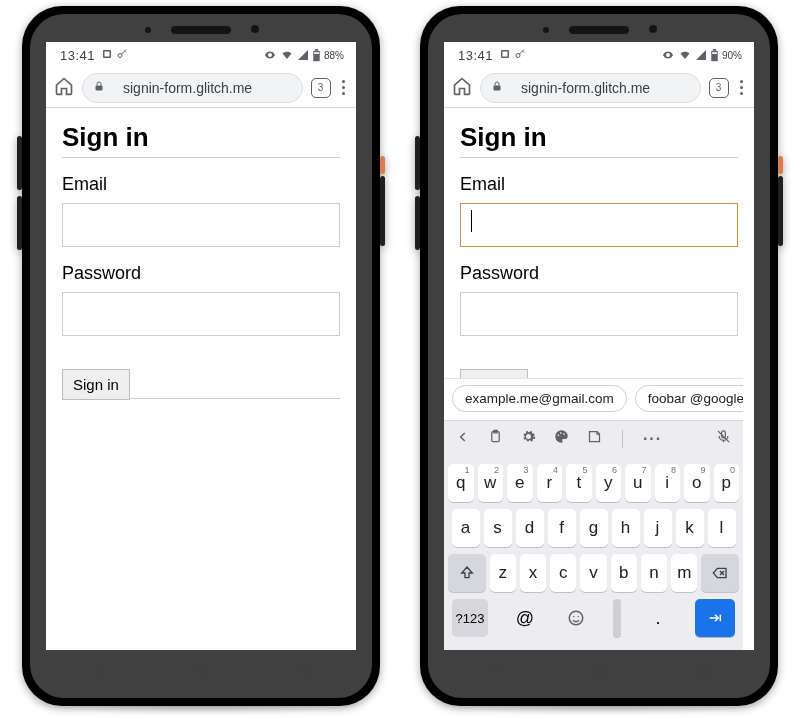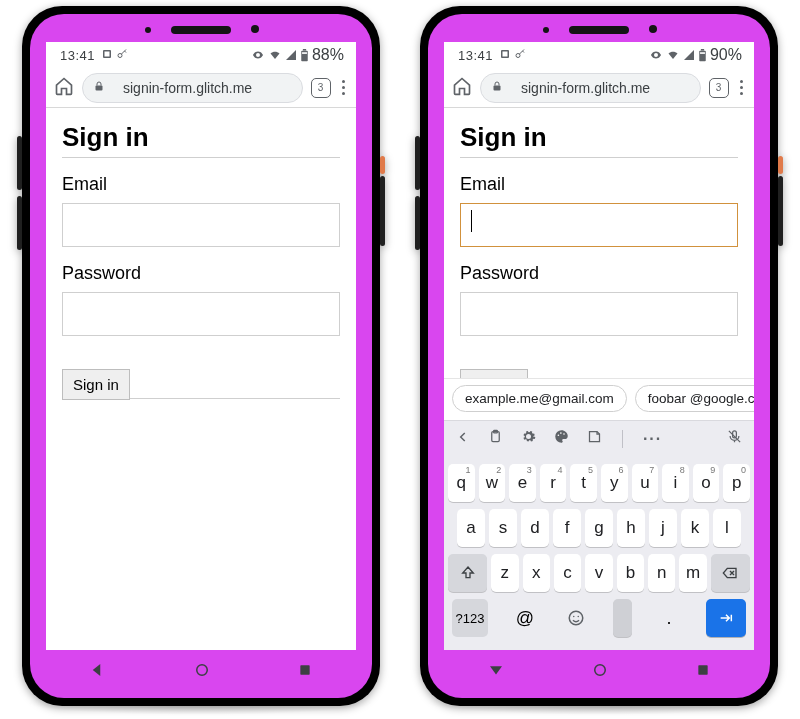--- a/index.html
+++ b/index.html
@@ -27,36 +27,36 @@
   .phone.left { left: 22px; }
   .phone.right { left: 420px; }
 
   .side-btn { position:absolute; background:#202020; border-radius:3px; }
   .side-btn.power    { right:-5px; top:170px; width:5px; height:70px; }
   .side-btn.accent   { right:-5px; top:150px; width:5px; height:18px; background:#e07a4a; }
   .side-btn.volup    { left:-5px; top:130px; width:5px; height:54px; }
   .side-btn.voldn    { left:-5px; top:190px; width:5px; height:54px; }
 
   .bezel {
-    position:absolute; inset:8px; border-radius:34px; background:#d946ef;
+    position:absolute; inset:8px; border-radius:34px; background:#404040;
   }
   .screen {
     position:absolute; left:16px; right:16px; top:28px; bottom:48px;
     background:#fff; overflow:hidden;
   }
   .notch { position:absolute; top:12px; left:50%; transform:translateX(-50%);
     width:60px; height:8px; border-radius:4px; background:#141414; }
   .notch::before { content:""; position:absolute; left:-26px; top:1px; width:6px; height:6px; border-radius:50%; background:#141414; }
   .notch::after  { content:""; position:absolute; right:-28px; top:-1px; width:8px; height:8px; border-radius:50%; background:#141414; }
 
   .status-bar { height:26px; display:flex; align-items:center; font-size:12px; color:#3c4043; padding:0 12px 0 14px; }
   .status-left { font-size:13px; font-weight:500; letter-spacing:.5px;}
   .status-icons { margin-left:auto; display:flex; align-items:center; gap:3px; }
   .status-icons svg { display:block; }
-  .batt { font-size:16px; }
+  .batt { font-size:10px; }
 
   .addr-bar { height:40px; display:flex; align-items:center; gap:8px; padding:0 8px; border-bottom:1px solid #d8d8d8;}
   .addr-box { flex:1; height:30px; background:#f1f3f4; border-radius:16px; border:1px solid #dadce0;
     display:flex; align-items:center; gap:18px; padding:0 10px; font-size:14px; color:#5f6368; overflow:hidden; white-space:nowrap;}
   .url-text { color:#3c4043; }
   .tab-count { width:20px; height:20px; border:1.5px solid #5f6368; border-radius:5px; display:flex; align-items:center; justify-content:center; font-size:10px; color:#5f6368;}
   .dots { display:flex; flex-direction:column; gap:2.5px; padding:0 3px;}
   .dots span{ width:3.5px; height:3.5px; background:#5f6368; border-radius:50%; }
 
   .page { padding: 14px 16px; font-family: Arial, sans-serif; color:#000; }
@@ -67,21 +67,21 @@
   .f-input { width:100%; height:44px; border:1px solid #cfcfcf; background:#fff; padding:6px 8px; font-size:16px;}
   .f-input.focused { border:1px solid #d1913c; outline:none;}
   .cursor { display:inline-block; width:1px; height:22px; background:#000; vertical-align:middle; margin-left:2px;}
   .f-spacer { height:32px; }
   .signin-btn { display:inline-block; background:#efefef; border:1px solid #bdbdbd; padding:6px 10px; font-size:15px; font-family:Arial; }
 
   .nav-bar { position:absolute; left:16px; right:16px; bottom:12px; height:32px; display:flex; align-items:center; justify-content:space-around; }
   .nav-bar svg { display:block; }
 
   
-  .kbwrap { position:absolute; left:0; right:0; bottom:0; background:#fff;}
+  .kbwrap { position:absolute; left:0; right:11px; bottom:0; background:#fff;}
   .chips { background:#fff; display:flex; gap:8px; padding:6px 8px 8px; overflow:hidden; border-top:1px solid #e5e5e5;}
   .chip { flex:none; padding:5px 12px; border:1px solid #cfcfcf; border-radius:16px; font-size:13.5px; color:#202124; white-space:nowrap; background:#fff;}
   .kb-toolbar { background:#ececf1; height:36px; display:flex; align-items:center; gap:18px; padding:0 12px; color:#5f6368; border-top:1px solid #d9d9de;}
   .kb-toolbar .sep { width:1px; height:18px; background:#c0c0c7; margin:0 2px;}
   .kb-body { background:#ececf1; padding:8px 4px 6px; }
   .krow { display:flex; justify-content:center; gap:4px; margin-bottom:7px;}
   .key { position:relative; width:28px; height:38px; background:#fff; border-radius:5px; display:flex; align-items:center; justify-content:center; font-size:17px; color:#202124; box-shadow:0 1px 0 rgba(0,0,0,0.18);}
   .key .sup { position:absolute; top:1px; right:4px; font-size:9px; color:#777;}
   .key.wide { width:40px; background:#d6d7dc;}
   .spacebar { flex:1; height:38px; background:#cfd0d5; border-radius:5px; box-shadow:0 1px 0 rgba(0,0,0,0.18);}

